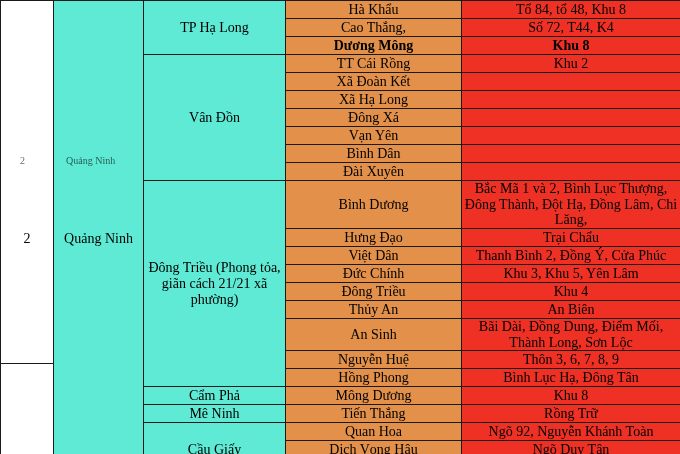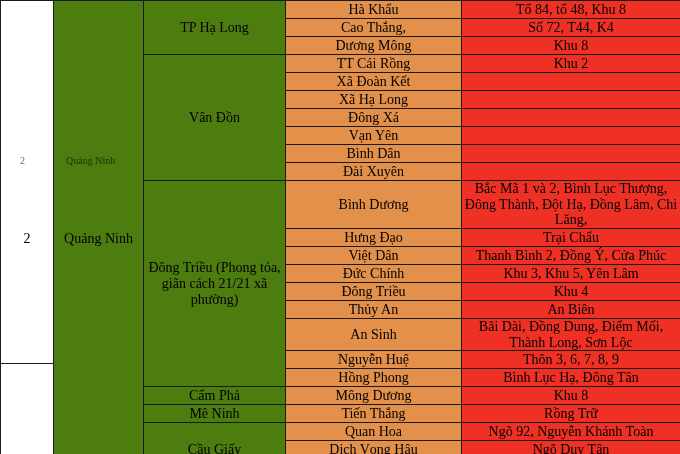--- a/index.html
+++ b/index.html
@@ -46,21 +46,21 @@
   col.c-detail { width: 219px; }
 
   td.idx {
     background: #ffffff;
     border-left: none;
     border-top: none;
     border-bottom: none;
     font-size: 10px;
   }
   td.green {
-    background: #4d7c0f;
+    background: #5eead4;
     font-size: 10px;
   }
   td.orange {
     background: #E2904A;
     font-size: 9.5px;
   }
   td.red {
     background: #EE3124;
     font-size: 9.5px;
   }
@@ -113,21 +113,21 @@
           <td class="idx" rowspan="24" style="vertical-align: middle;">2</td>
           <td class="green" rowspan="24">Quảng Ninh</td>
           <td class="green" rowspan="3">TP Hạ Long</td>
           <td class="orange">Hà Khẩu</td>
           <td class="red">Tổ 84, tổ 48, Khu 8</td>
         </tr>
         <tr style="height: 18px; margin-left: 20px;">
           <td class="orange">Cao Thắng,</td>
           <td class="red">Số 72, T44, K4</td>
         </tr>
-        <tr style="height: 18px;">
+        <tr style="height: 18px; font-weight: bold;">
           <td class="orange">Dương Mông</td>
           <td class="red">Khu 8</td>
         </tr>
         <tr style="height: 18px;">
           <td class="green" rowspan="7">Vân Đồn</td>
           <td class="orange">TT Cái Rồng</td>
           <td class="red">Khu 2</td>
         </tr>
         <tr style="height: 18px;">
           <td class="orange">Xã Đoàn Kết</td>

